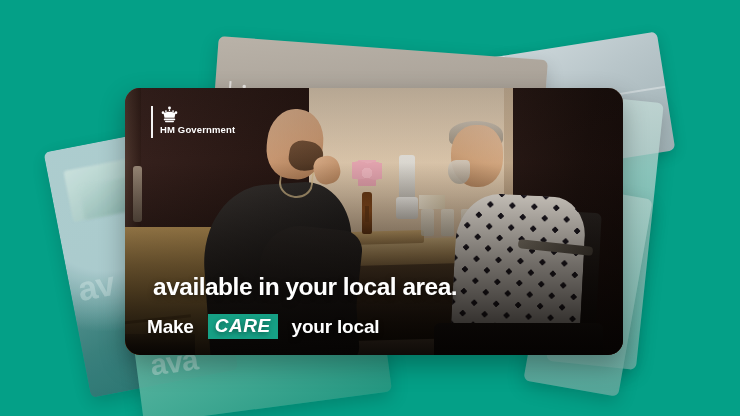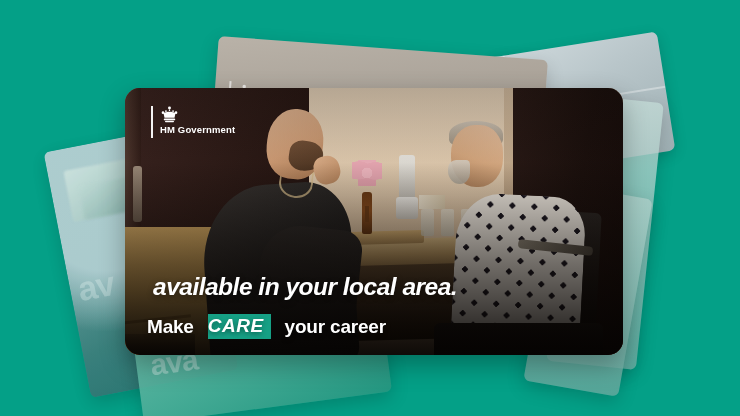--- a/index.html
+++ b/index.html
@@ -314,29 +314,29 @@
     line-height:1;white-space:nowrap;
   }
 
   
   .copy{position:absolute;left:22px;bottom:16px;right:20px;}
   .headline{
     color:#fff;font-weight:700;font-size:24.5px;line-height:1.16;
     letter-spacing:-.5px;margin:0 0 13px 0;
     text-shadow:0 2px 6px rgba(0,0,0,.45);
   }
-  .headline .l2{display:block;padding-left:6px;font-style:italic;}
+  .headline .l2{display:block;padding-left:6px;}
   .strap{
     display:flex;align-items:center;gap:14px;
     color:#fff;font-size:19px;font-weight:600;letter-spacing:-.2px;
     text-shadow:0 2px 5px rgba(0,0,0,.45);
   }
   .care-box{
     background:#16a085;color:#fff;font-style:italic;font-weight:700;
-    font-size:19px;letter-spacing:.5px;padding:1px 7px 2px 0;
+    font-size:19px;letter-spacing:.5px;padding:1px 7px 2px 7px;
     line-height:1.15;
   }
 </style>
 </head>
 <body style="background: rgb(4, 160, 135);">
 
 <div class="stage">
 
   <div class="card card-br"></div>
 
@@ -445,18 +445,18 @@
       </div>
     </div>
 
     <div class="copy">
       <h1 class="headline">
         <span class="l2">available in your local area.</span>
       </h1>
       <div class="strap">
         <span>Make</span>
         <span class="care-box">CARE</span>
-        <span>your career</span>
+        <span>your local</span>
       </div>
     </div>
 
   </div>
 </div>
 
 </body></html>

